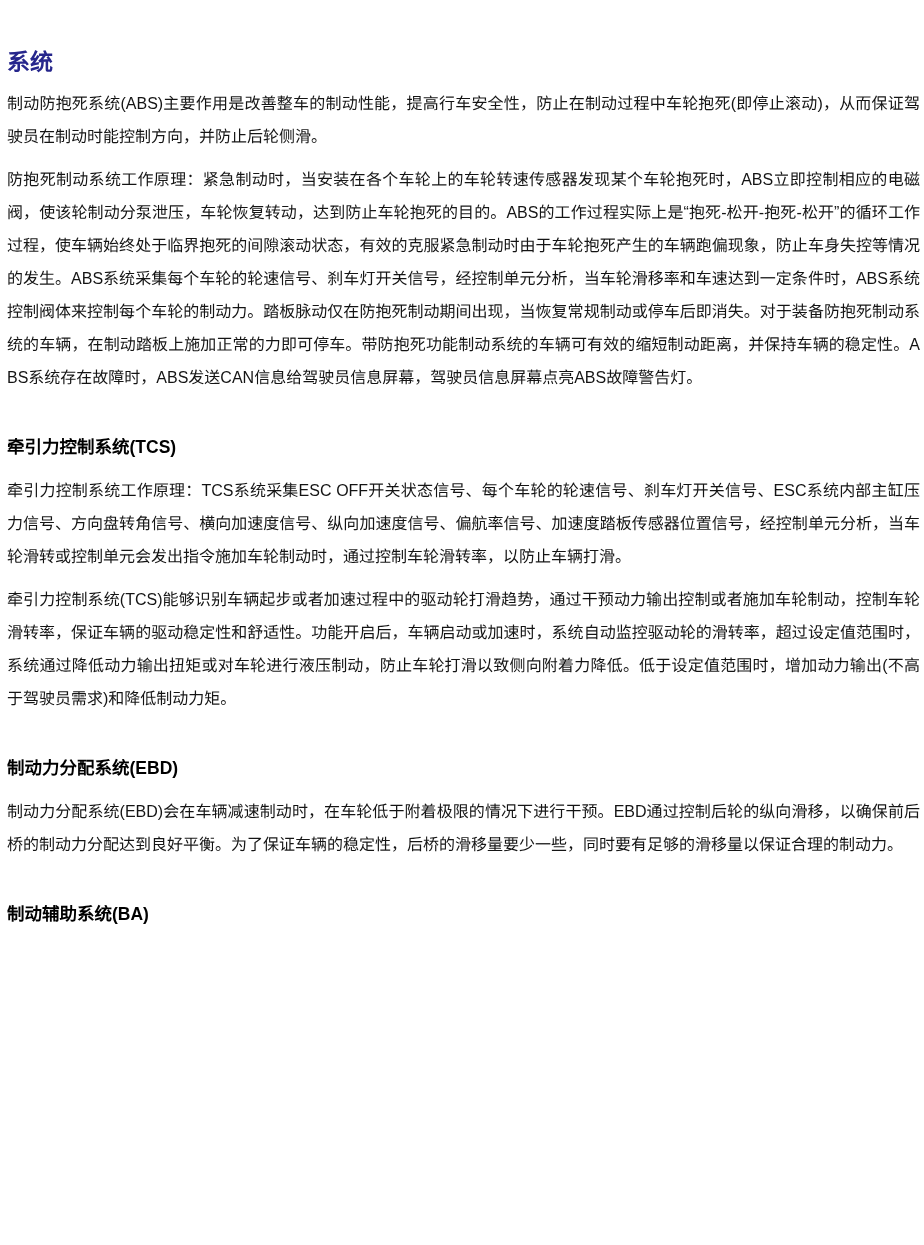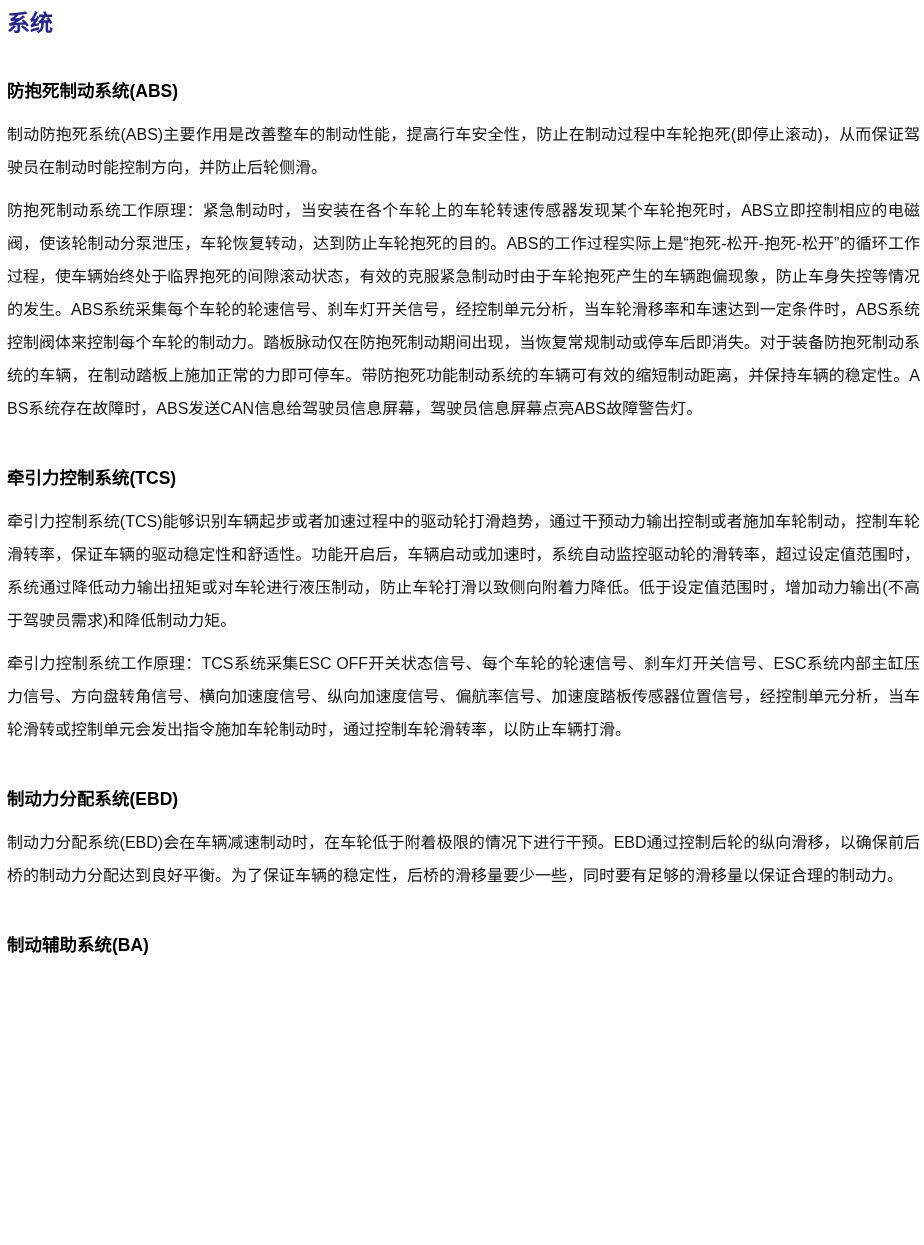--- a/index.html
+++ b/index.html
@@ -9,20 +9,21 @@
   }
   body {
     width: 924px;
     height: 1245px;
     overflow: hidden;
     font-family: "Liberation Sans", "DejaVu Sans", sans-serif;
   }
   .doc {
     padding: 4px 4px 0 7px;
     color: #141414;
+    margin-top: 39px;
   }
   .page-title {
     font-size: 23px;
     line-height: 30px;
     font-weight: bold;
     color: #26268c;
     margin: 4px 0 10px 0;
   }
   .section-heading {
     font-size: 17.5px;
@@ -40,29 +41,28 @@
   }
 </style>
 </head>
 <body>
 
 <div class="doc">
 
   <h1 class="page-title">系统</h1>
 
   <section>
-    <h2 class="section-heading">防抱死制动系统(ABS)</h2>
     <p class="body-paragraph">制动防抱死系统(ABS)主要作用是改善整车的制动性能，提高行车安全性，防止在制动过程中车轮抱死(即停止滚动)，从而保证驾驶员在制动时能控制方向，并防止后轮侧滑。</p>
     <p class="body-paragraph">防抱死制动系统工作原理：紧急制动时，当安装在各个车轮上的车轮转速传感器发现某个车轮抱死时，ABS立即控制相应的电磁阀，使该轮制动分泵泄压，车轮恢复转动，达到防止车轮抱死的目的。ABS的工作过程实际上是“抱死-松开-抱死-松开”的循环工作过程，使车辆始终处于临界抱死的间隙滚动状态，有效的克服紧急制动时由于车轮抱死产生的车辆跑偏现象，防止车身失控等情况的发生。ABS系统采集每个车轮的轮速信号、刹车灯开关信号，经控制单元分析，当车轮滑移率和车速达到一定条件时，ABS系统控制阀体来控制每个车轮的制动力。踏板脉动仅在防抱死制动期间出现，当恢复常规制动或停车后即消失。对于装备防抱死制动系统的车辆，在制动踏板上施加正常的力即可停车。带防抱死功能制动系统的车辆可有效的缩短制动距离，并保持车辆的稳定性。ABS系统存在故障时，ABS发送CAN信息给驾驶员信息屏幕，驾驶员信息屏幕点亮ABS故障警告灯。</p>
   </section>
 
   <section>
     <h2 class="section-heading">牵引力控制系统(TCS)</h2>
+    <p class="body-paragraph">牵引力控制系统工作原理：TCS系统采集ESC OFF开关状态信号、每个车轮的轮速信号、刹车灯开关信号、ESC系统内部主缸压力信号、方向盘转角信号、横向加速度信号、纵向加速度信号、偏航率信号、加速度踏板传感器位置信号，经控制单元分析，当车轮滑转或控制单元会发出指令施加车轮制动时，通过控制车轮滑转率，以防止车辆打滑。</p>
     <p class="body-paragraph">牵引力控制系统(TCS)能够识别车辆起步或者加速过程中的驱动轮打滑趋势，通过干预动力输出控制或者施加车轮制动，控制车轮滑转率，保证车辆的驱动稳定性和舒适性。功能开启后，车辆启动或加速时，系统自动监控驱动轮的滑转率，超过设定值范围时，系统通过降低动力输出扭矩或对车轮进行液压制动，防止车轮打滑以致侧向附着力降低。低于设定值范围时，增加动力输出(不高于驾驶员需求)和降低制动力矩。</p>
-    <p class="body-paragraph">牵引力控制系统工作原理：TCS系统采集ESC OFF开关状态信号、每个车轮的轮速信号、刹车灯开关信号、ESC系统内部主缸压力信号、方向盘转角信号、横向加速度信号、纵向加速度信号、偏航率信号、加速度踏板传感器位置信号，经控制单元分析，当车轮滑转或控制单元会发出指令施加车轮制动时，通过控制车轮滑转率，以防止车辆打滑。</p>
   </section>
 
   <section>
     <h2 class="section-heading">制动力分配系统(EBD)</h2>
     <p class="body-paragraph">制动力分配系统(EBD)会在车辆减速制动时，在车轮低于附着极限的情况下进行干预。EBD通过控制后轮的纵向滑移，以确保前后桥的制动力分配达到良好平衡。为了保证车辆的稳定性，后桥的滑移量要少一些，同时要有足够的滑移量以保证合理的制动力。</p>
   </section>
 
   <section>
     <h2 class="section-heading">制动辅助系统(BA)</h2>
   </section>

